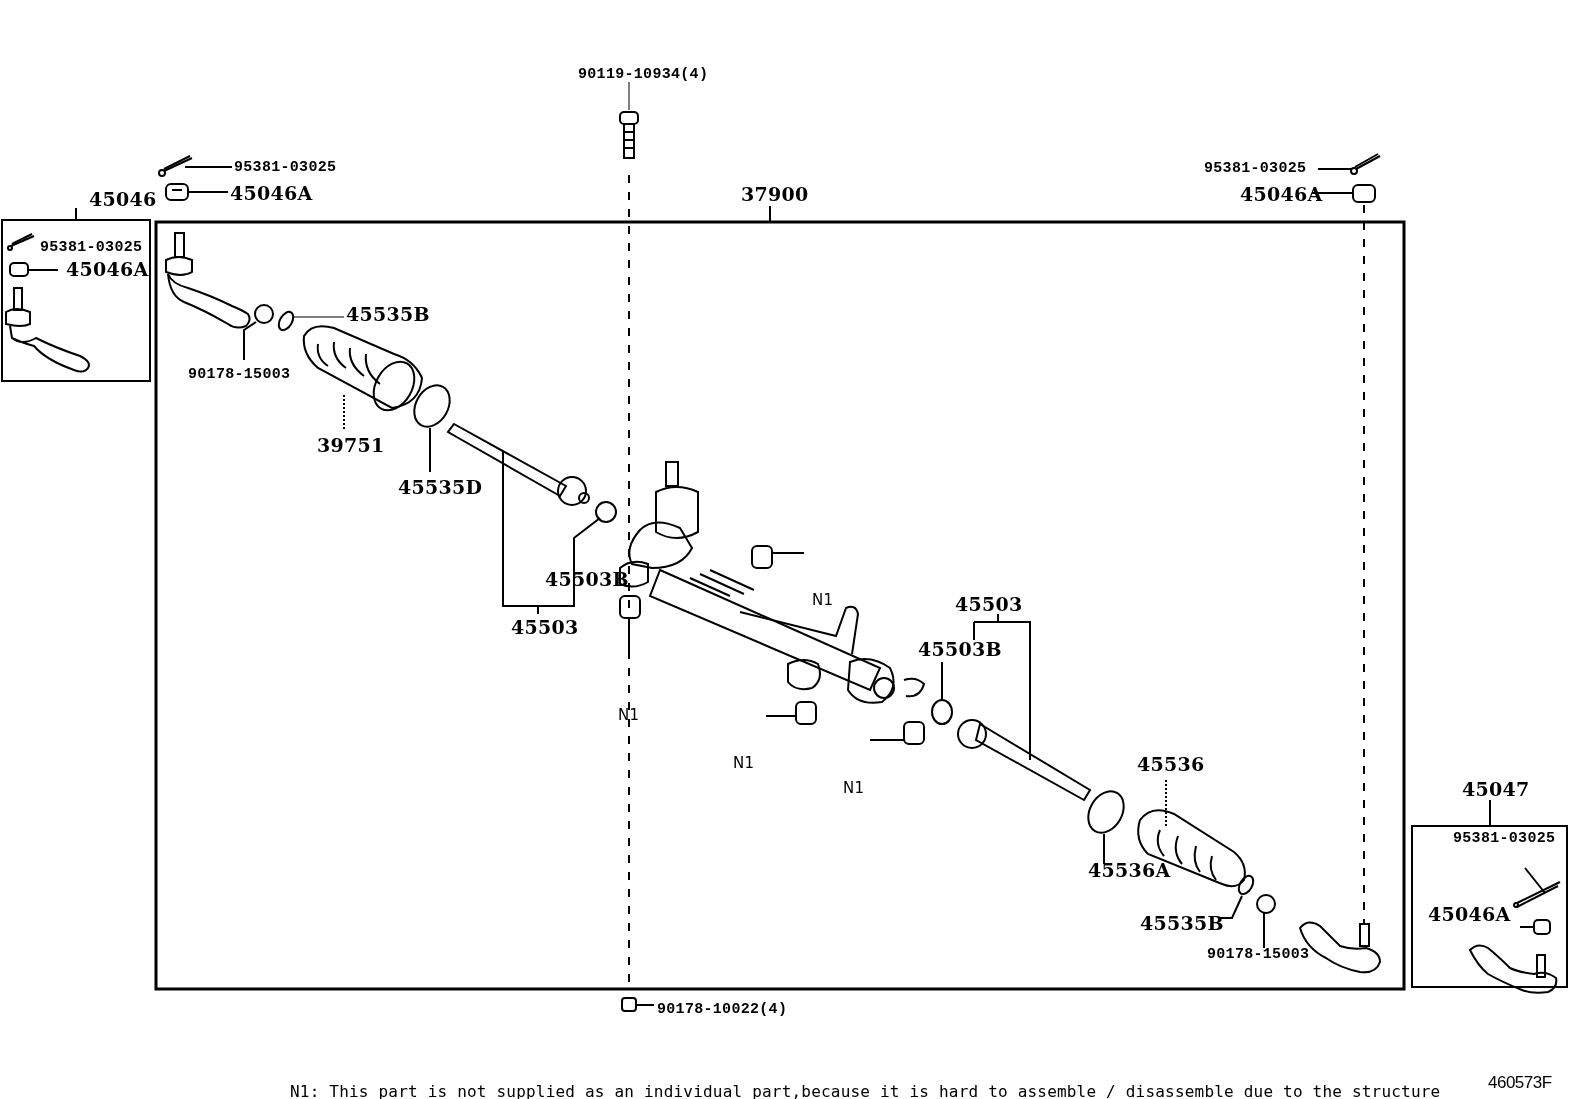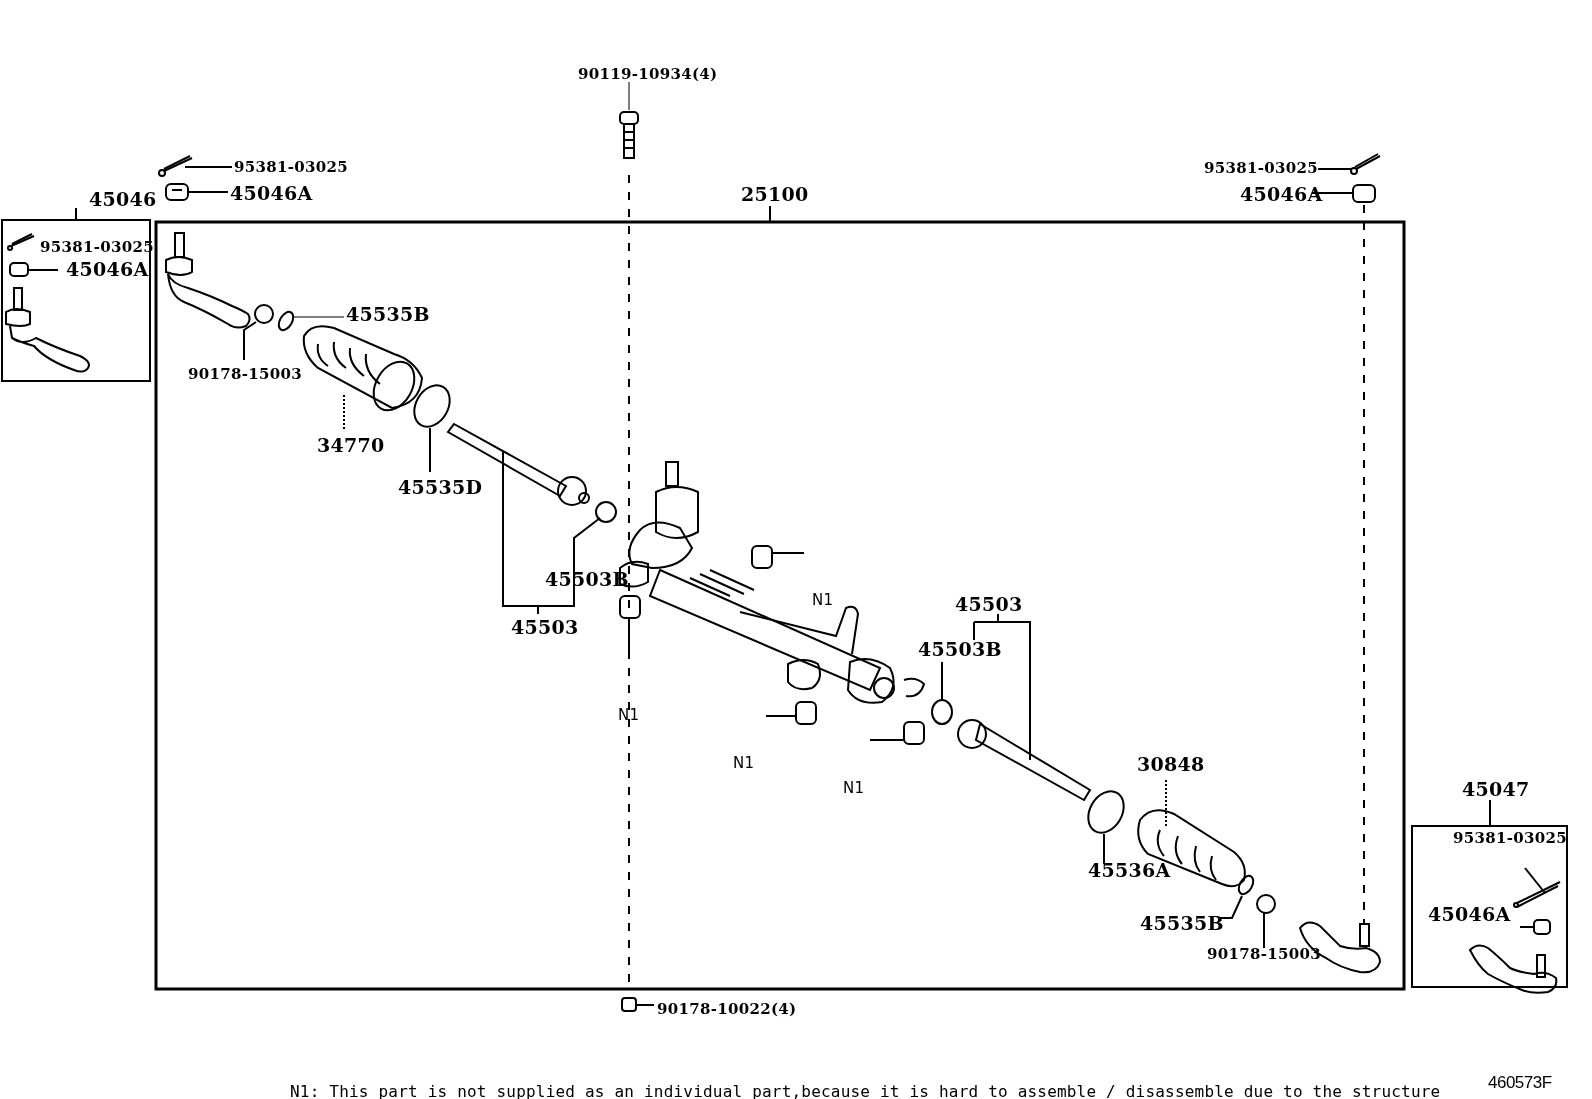--- a/index.html
+++ b/index.html
@@ -1,19 +1,19 @@
 <!DOCTYPE html>
 <html><head>
 <meta charset="utf-8">
 <style>
   html, body { margin:0; padding:0; background:#ffffff; }
   body { width:1592px; height:1099px; position:relative; overflow:hidden; font-family:"DejaVu Serif", serif; }
   #diagram { position:absolute; left:0; top:0; width:1592px; height:1099px; }
   .lbl { position:absolute; font-family:"DejaVu Serif", serif; font-weight:bold; font-size:19px; color:#000; white-space:nowrap; line-height:1; letter-spacing:0.3px; }
-  .lbl-sm { font-size:15px; }
+  .lbl-sm { font-size:15px;font-family:Liberation Mono, monospace; }
   .lbl-n { font-family:"DejaVu Sans", sans-serif; font-weight:normal; font-size:15px;margin-top:48px; }
   .note { position:absolute; left:290px; top:1038px; font-family:"DejaVu Sans Mono", monospace; font-size:16px; color:#000; white-space:nowrap; letter-spacing:0.2px;margin-top:44px; }
   .code { position:absolute; left:1488px; top:1073px; font-family:"Liberation Sans", sans-serif; font-size:17px; color:#000; letter-spacing:-0.5px; }
   svg * { vector-effect:non-scaling-stroke; }
 </style>
 </head>
 <body>
 
 <svg id="diagram" viewBox="0 0 1592 1099" xmlns="http://www.w3.org/2000/svg" fill="none" stroke="#000" stroke-width="2">
 
@@ -201,44 +201,44 @@
     <line x1="1264" y1="913" x2="1264" y2="948"></line>
   </g>
 
   <g>
     <rect x="1360" y="924" width="9" height="22"></rect>
     <path d="M1300 928 q8 -10 20 -2 q10 10 20 20 q12 4 26 2 q14 4 14 14 q-4 12 -20 10 q-20 -4 -34 -14 q-20 -10 -26 -30 z"></path>
   </g>
 </svg>
 
 <div class="lbl lbl-sm" style="left:578px; top:67px;">90119-10934(4)</div>
-<div class="lbl" style="left:741px; top:185px;">25100</div>
+<div class="lbl" style="left:741px; top:185px;">37900</div>
 <div class="lbl" style="left:46px; top:190px;margin-left:43px;">45046</div>
 <div class="lbl" style="left:1462px; top:780px;">45047</div>
 
 <div class="lbl lbl-sm" style="left:234px; top:160px;">95381-03025</div>
 <div class="lbl" style="left:230px; top:184px;">45046A</div>
 <div class="lbl lbl-sm" style="left:1204px; top:161px;">95381-03025</div>
 <div class="lbl" style="left:1240px; top:185px;">45046A</div>
 
 <div class="lbl lbl-sm" style="left:40px; top:240px;">95381-03025</div>
 <div class="lbl" style="left:66px; top:260px;">45046A</div>
 <div class="lbl lbl-sm" style="left:1453px; top:831px;">95381-03025</div>
 <div class="lbl" style="left:1428px; top:905px;">45046A</div>
 
 <div class="lbl" style="left:346px; top:305px;">45535B</div>
 <div class="lbl lbl-sm" style="left:188px; top:367px;">90178-15003</div>
-<div class="lbl" style="left:317px; top:436px;">34770</div>
+<div class="lbl" style="left:317px; top:436px;">39751</div>
 <div class="lbl" style="left:398px; top:478px;">45535D</div>
 <div class="lbl" style="left:545px; top:570px;">45503B</div>
 <div class="lbl" style="left:511px; top:618px;">45503</div>
 
 <div class="lbl" style="left:955px; top:595px;">45503</div>
 <div class="lbl" style="left:918px; top:640px;">45503B</div>
-<div class="lbl" style="left:1137px; top:755px;">30848</div>
+<div class="lbl" style="left:1137px; top:755px;">45536</div>
 <div class="lbl" style="left:1088px; top:861px;">45536A</div>
 <div class="lbl" style="left:1140px; top:914px;">45535B</div>
 <div class="lbl lbl-sm" style="left:1207px; top:947px;">90178-15003</div>
 
 <div class="lbl lbl-n" style="left:812px; top:545px;">N1</div>
 <div class="lbl lbl-n" style="left:618px; top:660px;">N1</div>
 <div class="lbl lbl-n" style="left:733px; top:708px;">N1</div>
 <div class="lbl lbl-n" style="left:843px; top:733px;">N1</div>
 
 <div class="lbl lbl-sm" style="left:657px; top:1002px;">90178-10022(4)</div>

